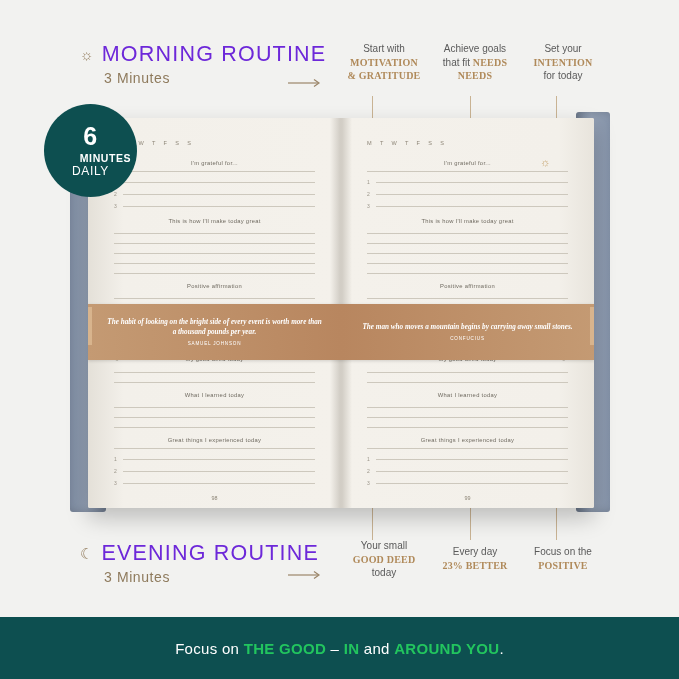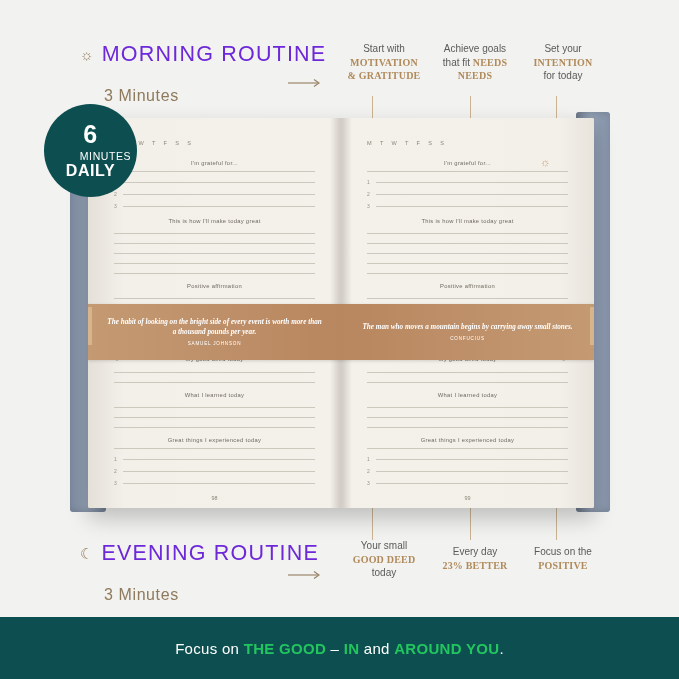--- a/index.html
+++ b/index.html
@@ -21,36 +21,36 @@
     left: 44px; top: 104px;
     width: 93px; height: 93px;
     border-radius: 50%;
     background: #0d4f50;
     color: #fff;
     display: flex; flex-direction: column;
     align-items: center; justify-content: center;
     z-index: 9;
   }
   .badge .b-num { font-size: 25px; font-weight: bold; line-height: 1; letter-spacing: .5px; }
-  .badge .b-l1 { font-size: 10.5px; font-weight: normal; letter-spacing: .6px; margin-top: 3px; padding-left: 30px; }
-  .badge .b-l2 { font-size: 16px; font-weight: bold; letter-spacing: .6px; }
+  .badge .b-l1 { font-size: 10.5px; font-weight: bold; letter-spacing: .6px; margin-top: 3px; padding-left: 30px; }
+  .badge .b-l2 { font-size: 12px; font-weight: normal; letter-spacing: .6px; }
 
   
   .section-head {
     position: absolute;
     color: #9a8568;
   }
   .section-head .sh-row { display: flex; align-items: center; }
   .section-head .sh-icon { font-size: 15px; margin-right: 8px; color: #9a8568; }
   .section-head .sh-title {
     font-size: 21.5px; letter-spacing: 1.2px; color: #6d28d9;
   }
   .section-head .sh-sub {
-    font-size: 16px; letter-spacing: .6px; color: #8e7a5c;
-    margin-left: 24px; margin-top: 20px;
+    font-size: 14px; letter-spacing: .6px; color: #8e7a5c;
+    margin-left: 24px; margin-top: 3px;
   }
   #morning-head { left: 80px; top: 42px; }
   #evening-head { left: 80px; top: 541px; }
 
   .arrow {
     position: absolute;
     width: 36px; height: 10px;
   }
   .arrow svg { display:block; }
   #morning-arrow { left: 288px; top: 78px; }

